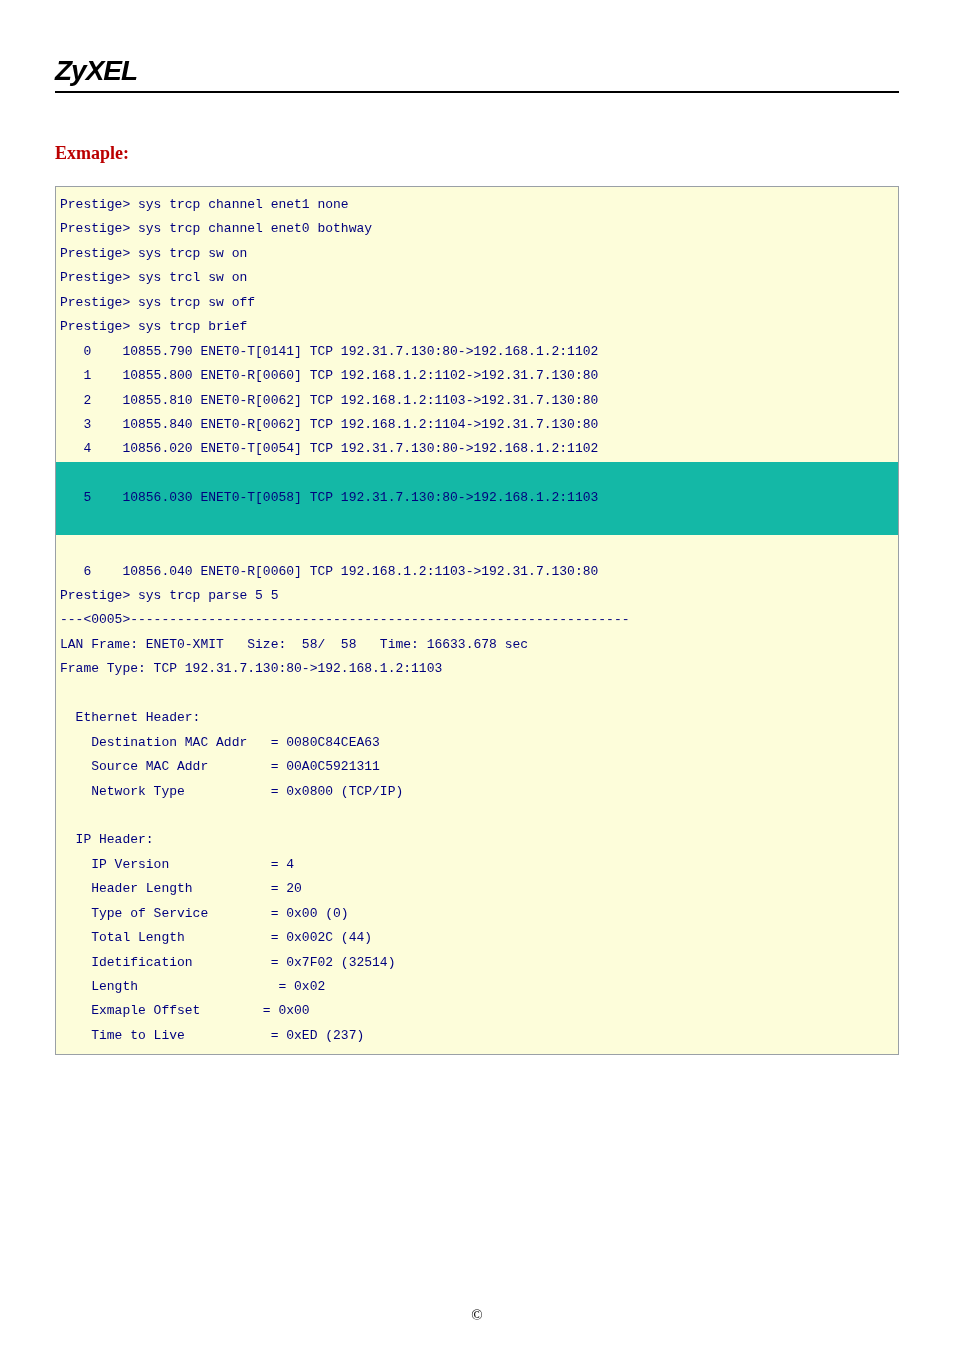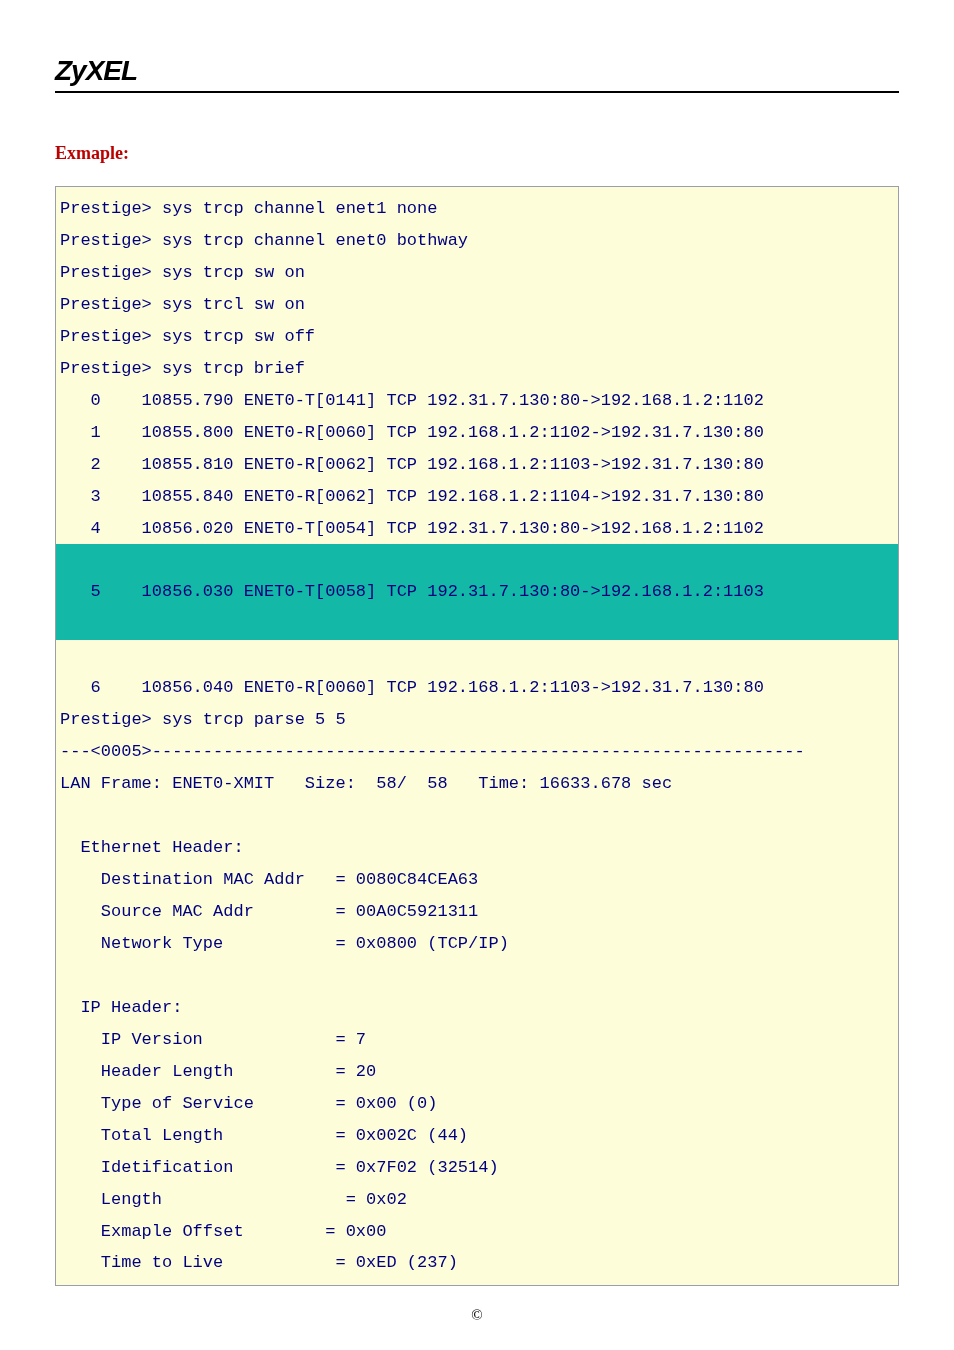--- a/index.html
+++ b/index.html
@@ -35,21 +35,21 @@
     color: #bb0000;
     font-size: 18px;
     margin: 0 0 22px 0;
   }
   .codebox {
     border: 1px solid #9aa0a6;
     background: #fdfdda;
     box-sizing: border-box;
     padding: 6px 0 6px 0;
     font-family: "Courier New", monospace;
-    font-size: 17px;
+    font-size: 13px;
     line-height: 1.88;
     color: #00007f;
   }
   .codebox div {
     white-space: pre;
     padding: 0 4px;
   }
   .codebox .hl {
     background: #14b8a6;
   }
@@ -85,28 +85,29 @@
       <div>   3    10855.840 ENET0-R[0062] TCP 192.168.1.2:1104-&gt;192.31.7.130:80</div>
       <div>   4    10856.020 ENET0-T[0054] TCP 192.31.7.130:80-&gt;192.168.1.2:1102</div>
       <div class="hl"> </div>
       <div class="hl">   5    10856.030 ENET0-T[0058] TCP 192.31.7.130:80-&gt;192.168.1.2:1103</div>
       <div class="hl"> </div>
       <div> </div>
       <div>   6    10856.040 ENET0-R[0060] TCP 192.168.1.2:1103-&gt;192.31.7.130:80</div>
       <div>Prestige&gt; sys trcp parse 5 5</div>
       <div>---&lt;0005&gt;----------------------------------------------------------------</div>
       <div>LAN Frame: ENET0-XMIT   Size:  58/  58   Time: 16633.678 sec</div>
+      <div>Frame Type: TCP 192.31.7.130:80-&gt;192.168.1.2:1103</div>
       <div> </div>
       <div>  Ethernet Header:</div>
       <div>    Destination MAC Addr   = 0080C84CEA63</div>
       <div>    Source MAC Addr        = 00A0C5921311</div>
       <div>    Network Type           = 0x0800 (TCP/IP)</div>
       <div> </div>
       <div>  IP Header:</div>
-      <div>    IP Version             = 7</div>
+      <div>    IP Version             = 4</div>
       <div>    Header Length          = 20</div>
       <div>    Type of Service        = 0x00 (0)</div>
       <div>    Total Length           = 0x002C (44)</div>
       <div>    Idetification          = 0x7F02 (32514)</div>
       <div>    Length                  = 0x02</div>
       <div>    Exmaple Offset        = 0x00</div>
       <div>    Time to Live           = 0xED (237)</div>
     </div>
 
   <div class="footer">©</div>

